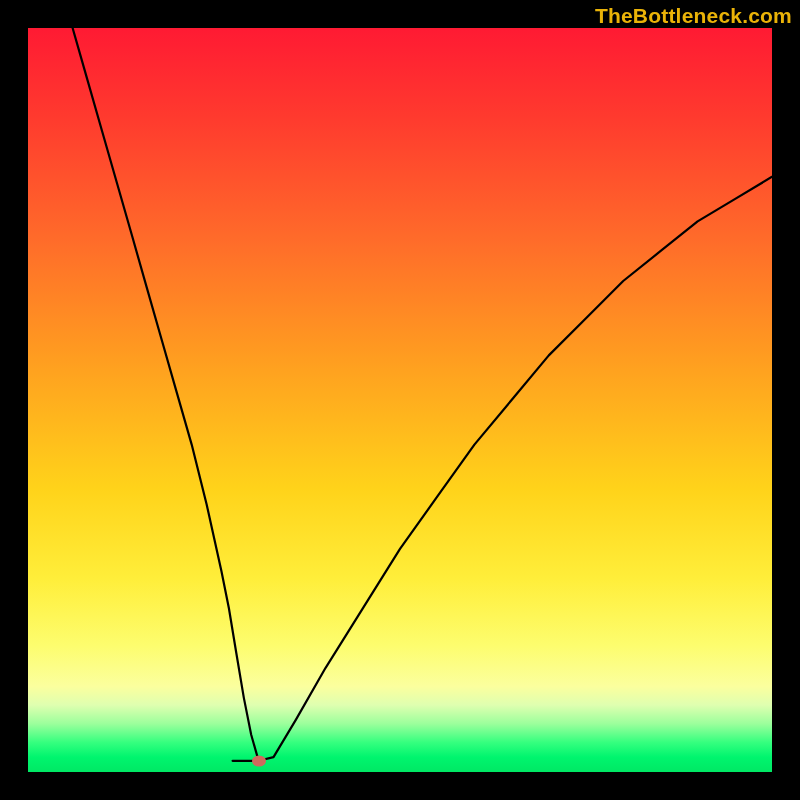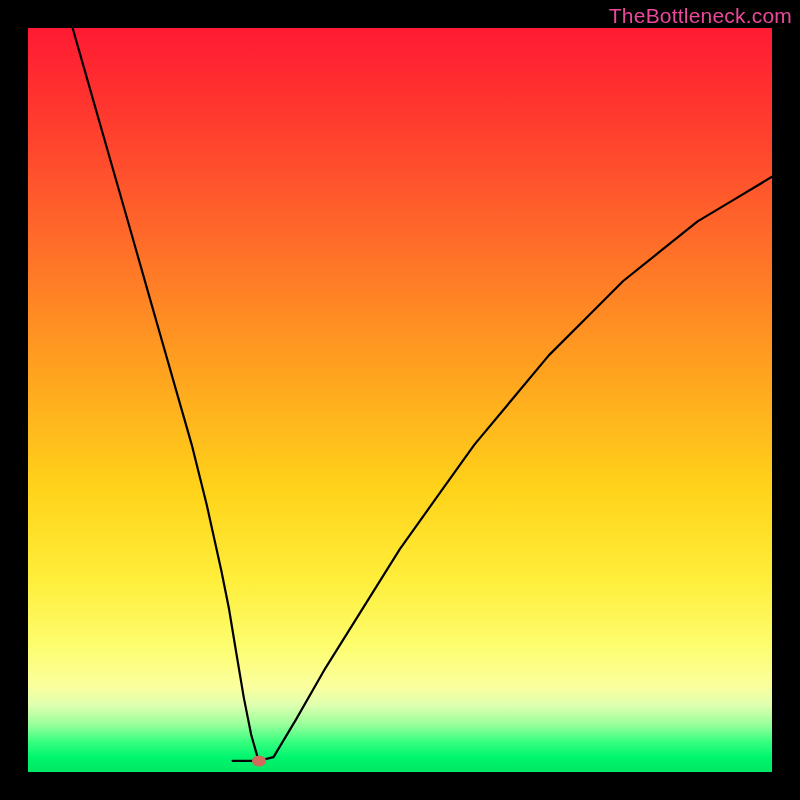--- a/index.html
+++ b/index.html
@@ -65,24 +65,24 @@
     width: 14px;
     height: 11px;
     background: #cf6a5d;
     border-radius: 50% / 50%;
     transform: translate(-50%, -50%);
   }
   .watermark {
     position: absolute;
     top: 4px;
     right: 8px;
-    color: #ec4899;
+    color: #eab308;
     font-size: 21px;
     letter-spacing: 0.2px;
-    font-weight: 400;
+    font-weight: 700;
     user-select: none;
   }
 </style>
 </head>
 <body>
 
 <div class="stage">
   <div class="watermark">TheBottleneck.com</div>
 
   <div class="plot">

